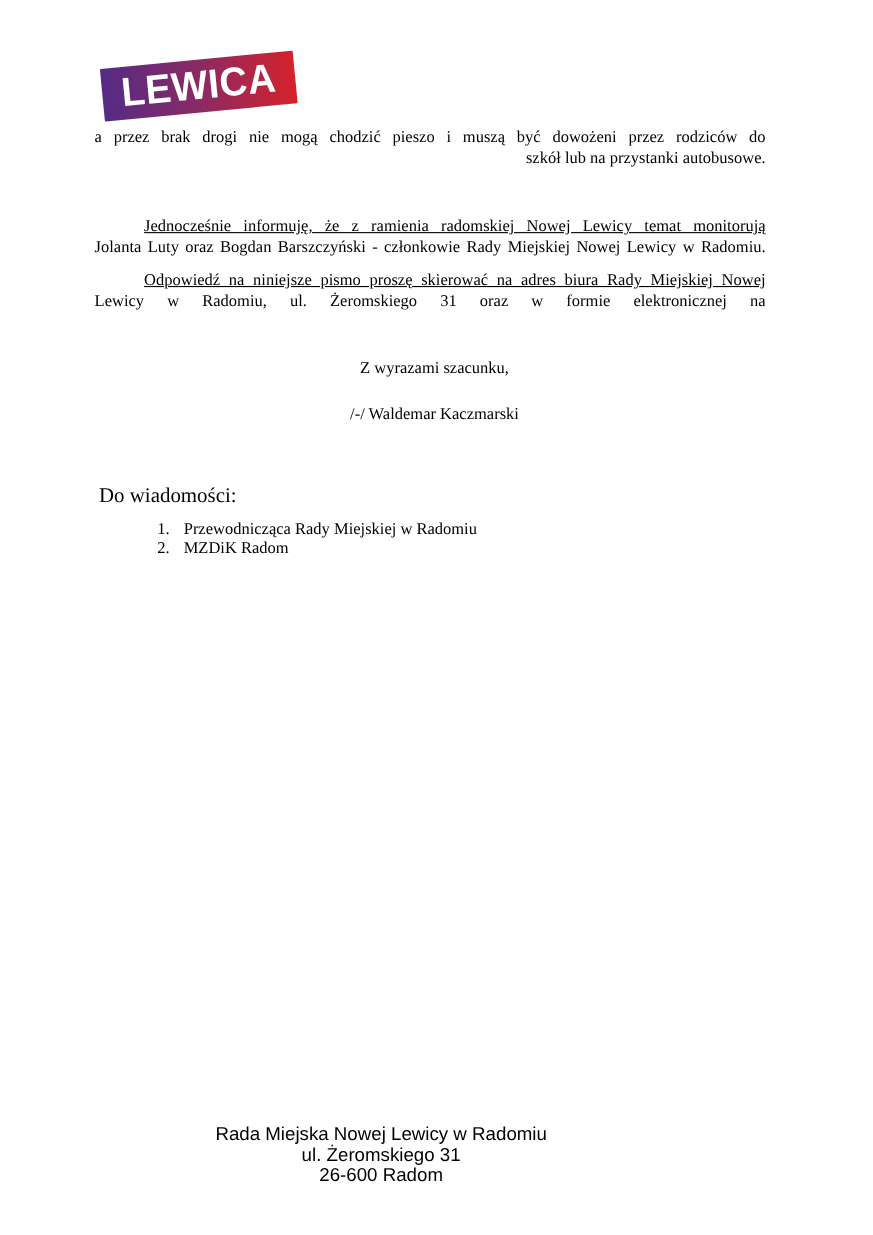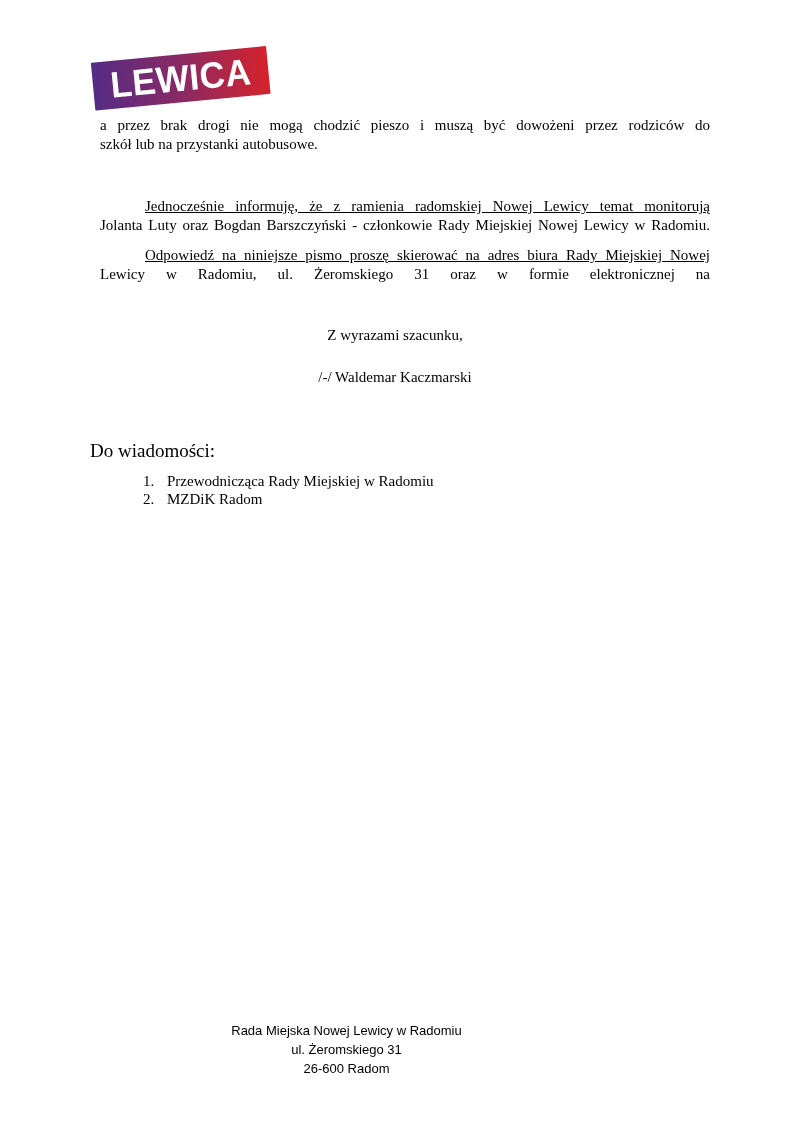--- a/index.html
+++ b/index.html
@@ -37,26 +37,26 @@
     font-size: 35px;
     line-height: 48px;
     letter-spacing: 0.5px;
     color: #ffffff;
     transform: scaleY(1.05);
   }
 
   
   .para {
     position: absolute;
-    left: 100px;
+    left: 86px;
     width: 610px;
     font-size: 15px;
     line-height: 19px;
   }
-  .para .tline { min-height: 19px; }
+  .para .tline { min-height: 19px; text-align: right; }
   .tline.just { text-align: justify; text-align-last: justify; }
   .tline.indent { text-indent: 45px; text-decoration: underline; }
 
   .para1 { top: 116px; }
   .para2 { top: 197px; }
   .para3 { top: 246px; }
 
   
   .closing {
     position: absolute;
@@ -88,21 +88,21 @@
   .cc-num { width: 24px; flex: 0 0 24px; }
 
   
   .footer {
     position: absolute;
     left: 0;
     top: 1021px;
     width: 693px;
     text-align: center;
     font-family: "Liberation Sans", "DejaVu Sans", sans-serif;
-    font-size: 13px;
+    font-size: 17px;
     line-height: 19px;
     color: #000000;
   }
 </style>
 </head>
 <body>
 
 <div class="page">
 
   <div class="logo-banner">

